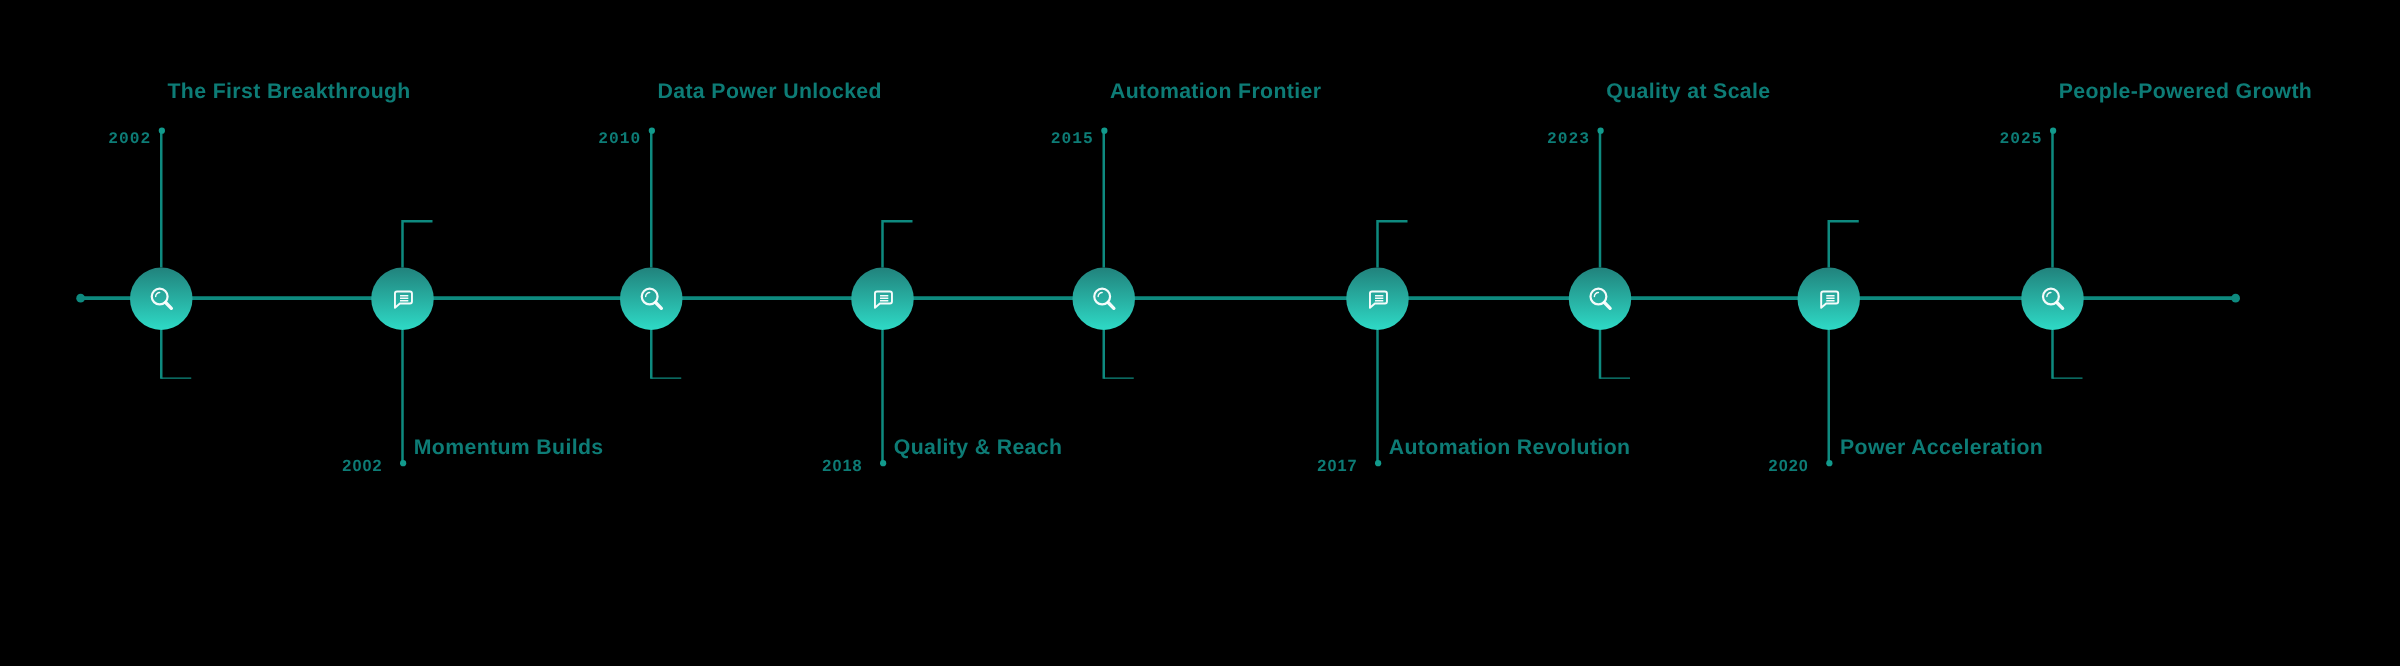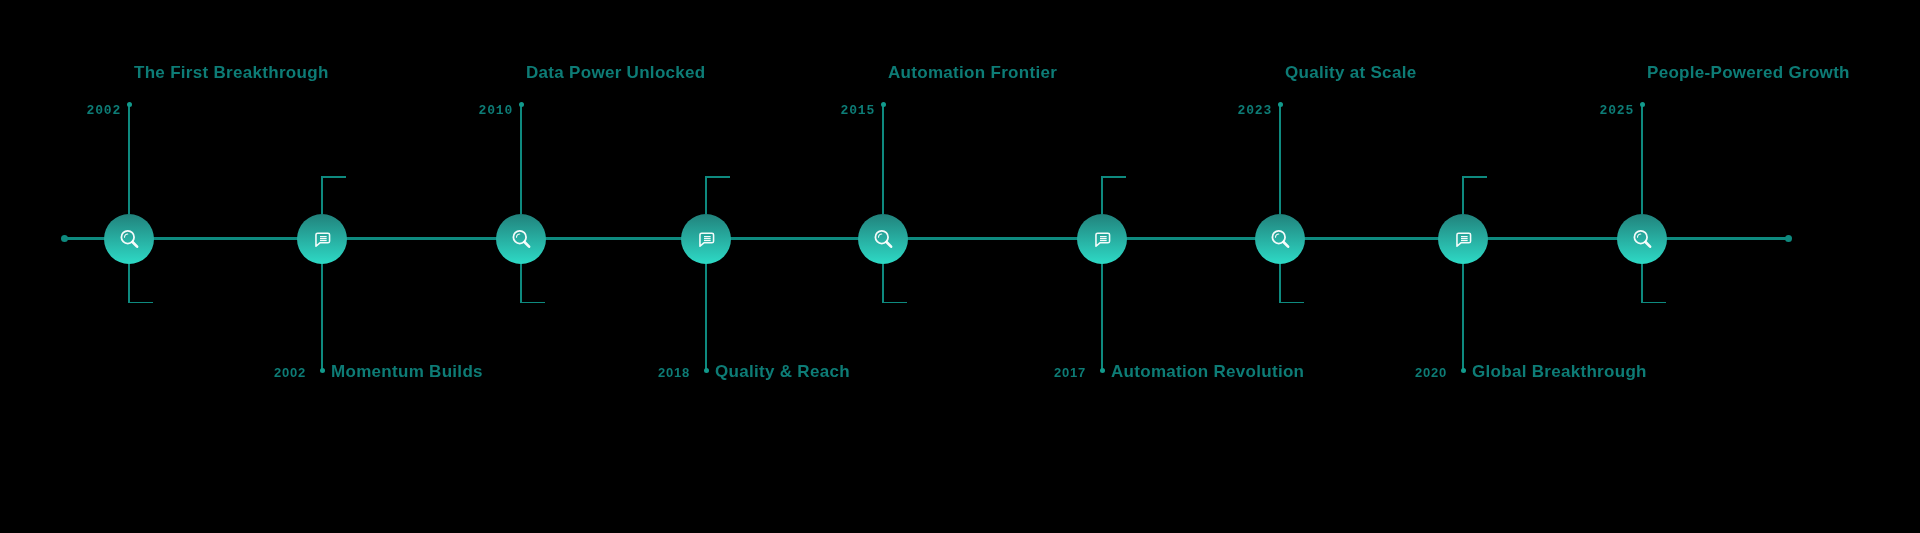--- a/index.html
+++ b/index.html
@@ -13,21 +13,21 @@
   
   .tl-line{position:absolute;height:3px;background:var(--line);z-index:1;}
   .tl-end-dot{position:absolute;width:7px;height:7px;border-radius:50%;background:var(--line);z-index:1;}
   
   .node{position:absolute;top:0;width:0;height:100%;}
   .node .title{
     position:absolute;white-space:nowrap;font-weight:bold;font-size:17px;
     letter-spacing:.3px;color:var(--text);z-index:3;
   }
   .node.top .title{left:5px;top:64px;line-height:18px;}
-  .node.bottom .title{left:9px;top:362px;line-height:19px;text-align:right;}
+  .node.bottom .title{left:9px;top:348px;line-height:19px;text-align:right;}
   .node .year{
     position:absolute;white-space:nowrap;font-weight:bold;font-size:13px;
     letter-spacing:.8px;color:var(--text);z-index:3;
   }
   .node.top .year{right:8px;top:104px;line-height:14px;font-family:Liberation Mono, monospace;}
   .node.bottom .year{right:16px;top:366px;line-height:14px;}
   .tick-dot{position:absolute;width:5px;height:5px;border-radius:50%;background:var(--tick-dot);z-index:2;}
   .node.top .tick-dot{left:-2.5px;top:102px;}
   .node.bottom .tick-dot{left:-2.5px;top:368px;}
   .stem{position:absolute;width:1.5px;left:-0.75px;background:var(--line);z-index:0;}
@@ -162,21 +162,21 @@
     <div class="circle">
       <svg width="27" height="27" viewBox="0 0 26 26" fill="none" stroke="rgba(255,255,255,0.95)">
         <circle cx="11.3" cy="10.8" r="6.1" stroke-width="1.7"></circle>
         <path d="M8.2 10.8 a3.1 3.1 0 0 1 3.1 -3.1" stroke-width="1.1" stroke-linecap="round"></path>
         <path d="M15.9 15.4 L20.3 19.9" stroke-width="2.6" stroke-linecap="round"></path>
       </svg>
 
     </div>
   </div>
     <div class="node bottom" style="left: 1463px;">
-    <div class="title">Global Breakthrough</div>
+    <div class="title">Power Acceleration</div>
     <div class="year">2020</div>
     <div class="tick-dot"></div>
     <div class="stem"></div>
     <div class="bracket-v"></div>
     <div class="bracket-h"></div>
     <div class="circle">
 
       <svg width="27" height="27" viewBox="0 0 26 26" fill="none" stroke="rgba(255,255,255,0.95)">
         <path d="M8.3 6.9 h9.9 a1.6 1.6 0 0 1 1.6 1.6 v6.1 a1.6 1.6 0 0 1 -1.6 1.6 h-7.7 l-3.8 3.3 v-11 a1.6 1.6 0 0 1 1.6 -1.6 z" stroke-width="1.5" stroke-linejoin="round"></path>
         <path d="M10.6 10.2 H17" stroke-width="1.2"></path>

